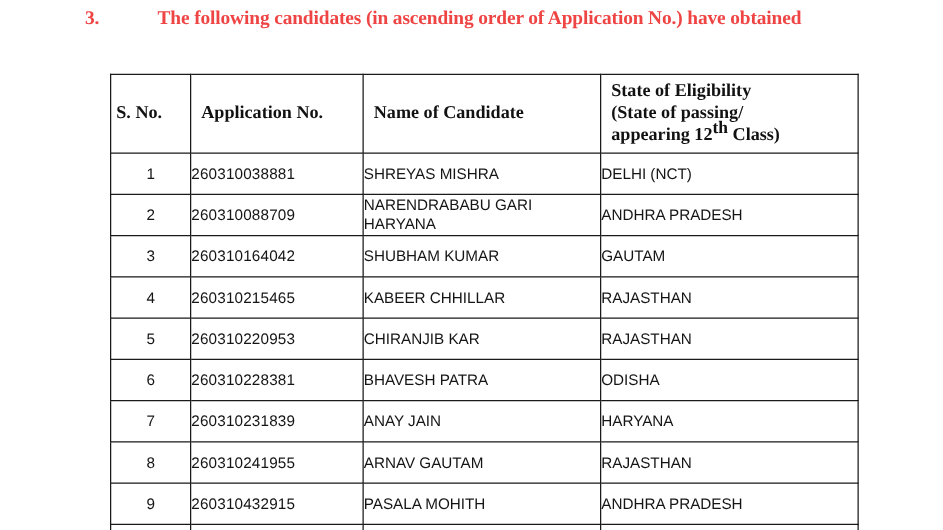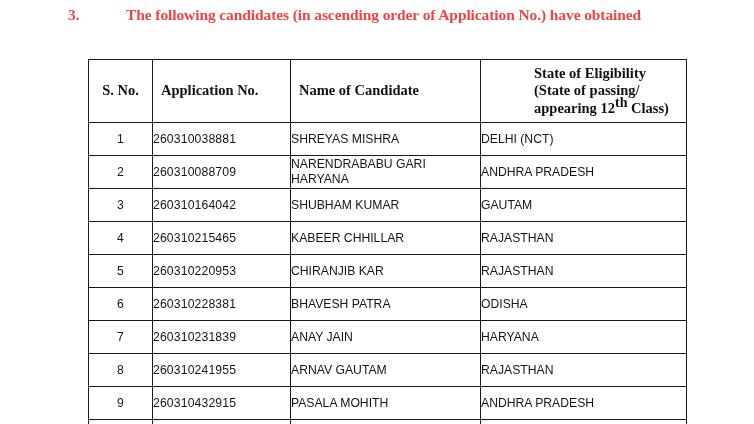--- a/index.html
+++ b/index.html
@@ -66,27 +66,26 @@
     font-weight: bold;
     font-size: 14.5px;
     line-height: 17.5px;
     color: #111111;
     text-align: left;
   }
   .th-inner {
     padding: 0 8px;
   }
   .th-center {
-    text-align: center;
     padding: 0 4px;
   }
   .th-state {
     padding: 0 8px;
   }
-  .th-state .ln { display: block; white-space: nowrap; margin-left: 45px; }
+  .th-state .ln { display: block; white-space: nowrap; }
   sup.ord {
     font-size: 14px;
     vertical-align: super;
     line-height: 0;
   }
 
   
   table.candidates tbody td {
     height: 32px;
     font-family: "Liberation Sans", sans-serif;

